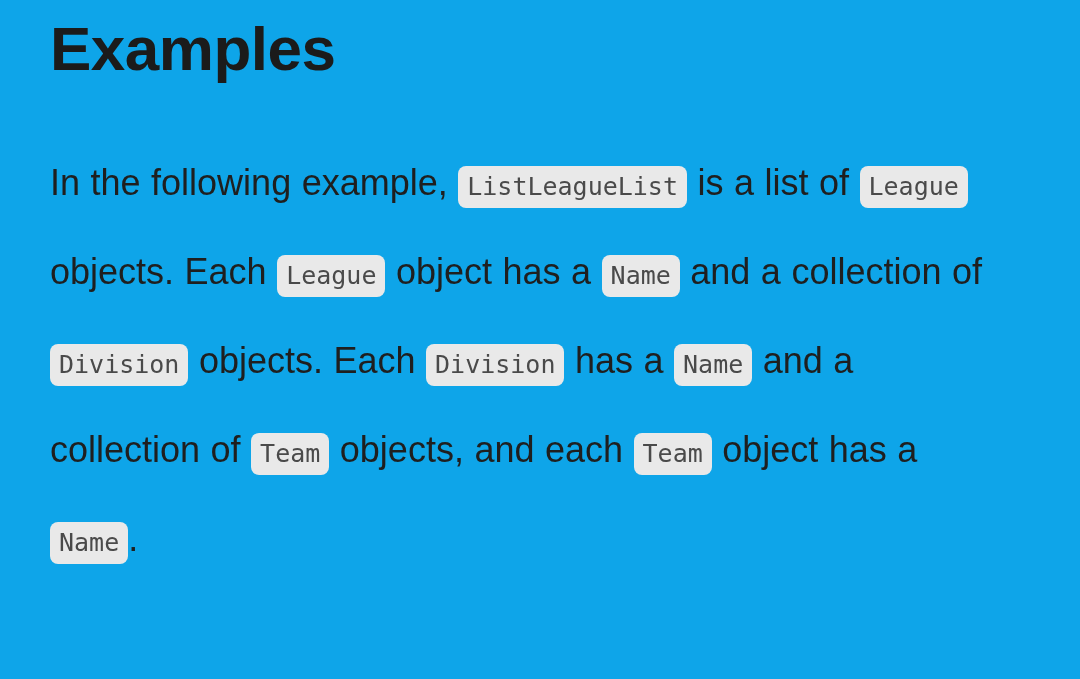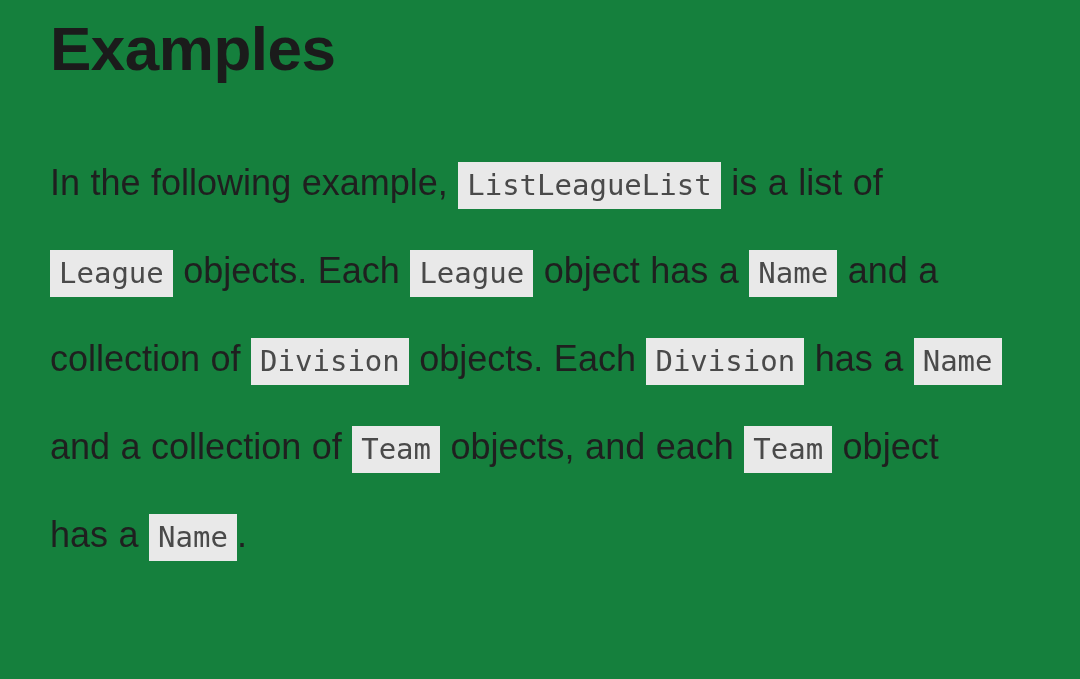--- a/index.html
+++ b/index.html
@@ -13,21 +13,21 @@
     font-family: "Liberation Sans", sans-serif;
     -webkit-font-smoothing: antialiased;
     overflow: hidden;
   }
 
   .page {
     box-sizing: border-box;
     width: 1080px;
     height: 679px;
     padding: 0px 50px 0 50px;
-    background: #15803d;
+    background: #0ea5e9;
   }
 
   .page-title {
     margin: 0;
     padding: 0;
     font-family: "Liberation Sans", sans-serif;
     font-size: 62px;
     font-weight: 700;
     line-height: 1.0;
     letter-spacing: -0.5px;
@@ -43,25 +43,25 @@
     font-size: 36px;
     font-weight: 400;
     line-height: 85px;
     color: #1f1f1f;
     max-width: 955px;
     word-spacing: 0.5px;
   }
 
   code.chip {
     font-family: "DejaVu Sans Mono", "Liberation Mono", monospace;
-    font-size: 29px;
+    font-size: 25px;
     font-weight: 400;
     color: #4a4a4a;
     background: #e9e9e9;
-    border-radius: 0;
+    border-radius: 8px;
     padding: 6px 9px 7px 9px;
     white-space: nowrap;
     letter-spacing: 0px;
   }
 </style>
 </head>
 <body>
 
 <div class="page">
 

